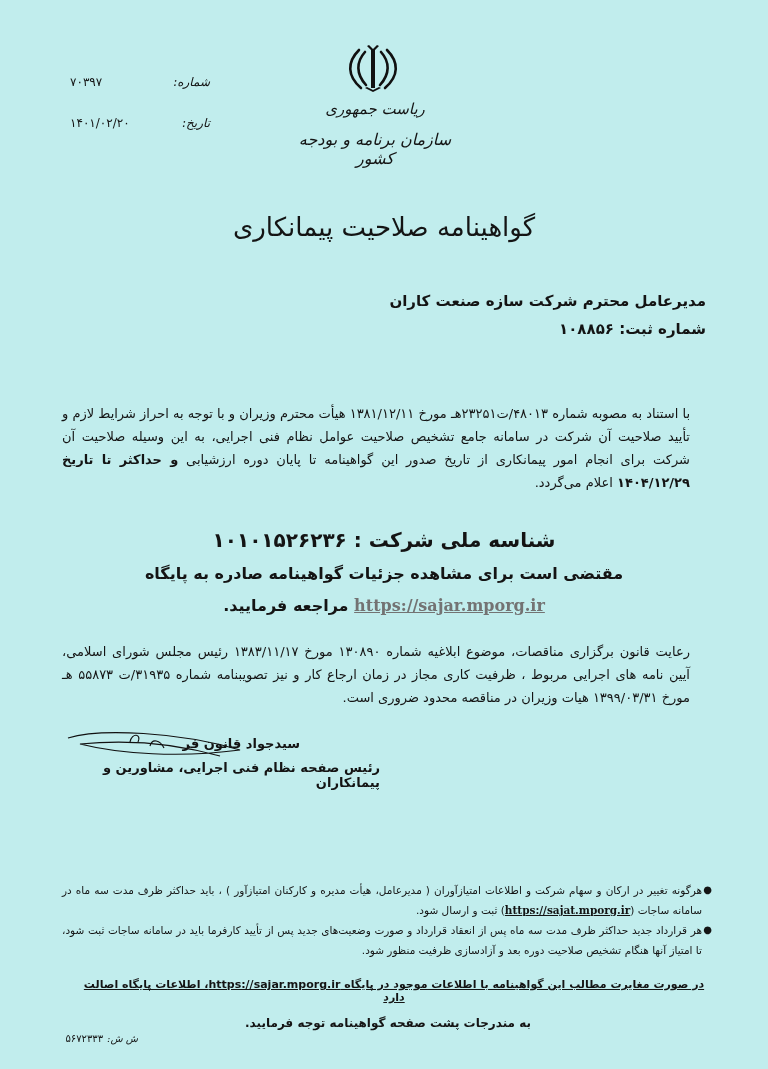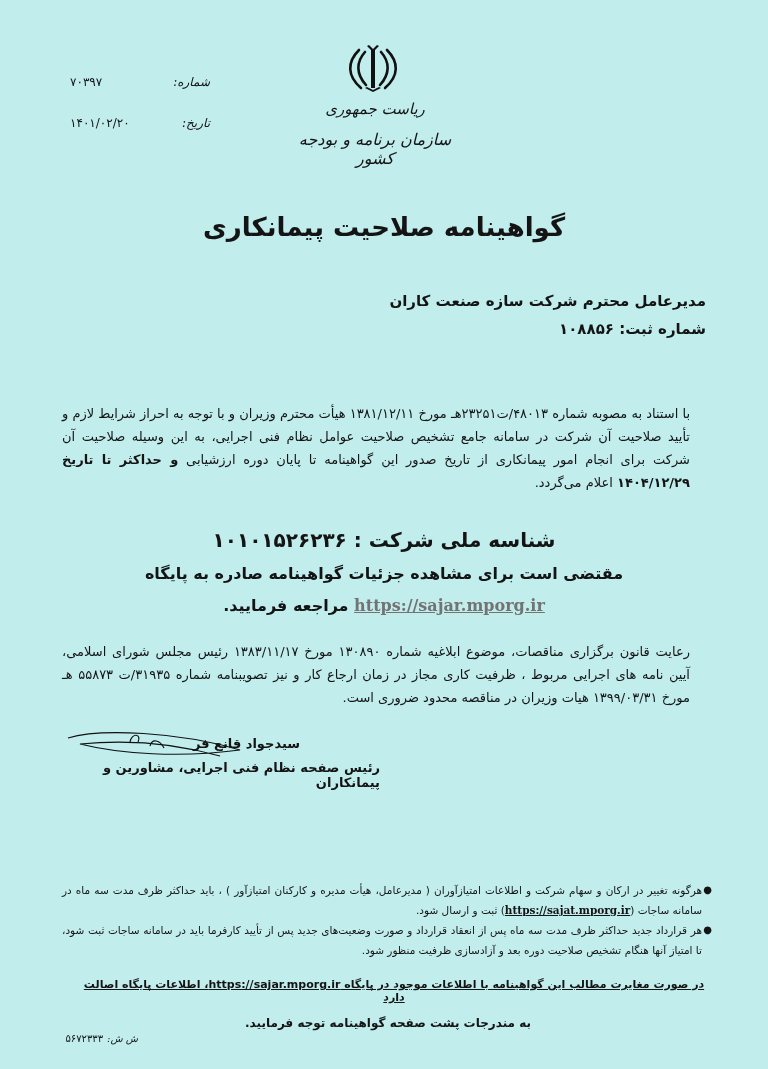--- a/index.html
+++ b/index.html
@@ -39,21 +39,21 @@
     font-size: 12px;
   }
   .meta-label {
     font-family: "DejaVu Serif", serif; font-style: italic; font-size: 12px;
   }
   .meta-value { direction: ltr; font-size: 12px; letter-spacing: 0.5px; }
 
   
   .title {
     left: 100px; top: 212px; width: 568px; text-align: center;
-    font-size: 26px; font-weight: bold;
+    font-size: 26px; font-weight: normal;
   }
 
   
   .addressee {
     right: 62px; top: 287px; width: 400px;
     font-size: 15px; font-weight: bold; line-height: 28px;
   }
 
   
   .para {
@@ -168,21 +168,21 @@
 </div>
 
 <div class="abs para para2">رعایت قانون برگزاری مناقصات، موضوع ابلاغیه شماره ۱۳۰۸۹۰ مورخ ۱۳۸۳/۱۱/۱۷ رئیس مجلس شورای اسلامی، آیین نامه های اجرایی مربوط ، ظرفیت کاری مجاز در زمان ارجاع کار و نیز تصویبنامه شماره ۳۱۹۳۵/ت ۵۵۸۷۳ هـ مورخ ۱۳۹۹/۰۳/۳۱ هیات وزیران در مناقصه محدود ضروری است.</div>
 
 <div class="abs signature-scribble">
   <svg width="220" height="40" viewBox="0 0 220 40">
     <path d="M8 10 C40 0 120 4 180 22 C120 30 60 26 20 16 C60 12 110 14 160 28" fill="none" stroke="#111" stroke-width="1.2"></path>
     <path d="M70 14 C72 4 82 6 78 14 M90 18 C92 10 100 12 104 20" fill="none" stroke="#111" stroke-width="1.2"></path>
   </svg>
 </div>
-<div class="abs signature-name">سیدجواد قانع فر</div>
+<div class="abs signature-name">سیدجواد قانون فر</div>
 <div class="abs signature-title">رئیس صفحه نظام فنی اجرایی، مشاورین و پیمانکاران</div>
 
 <div class="abs notes">
   <div class="note-item">
     <span class="bullet">●</span>
     <span>هرگونه تغییر در ارکان و سهام شرکت و اطلاعات امتیازآوران ( مدیرعامل، هیأت مدیره و کارکنان امتیازآور ) ، باید حداکثر ظرف مدت سه ماه در سامانه ساجات (</span><span class="note-link">https://sajat.mporg.ir</span><span>) ثبت و ارسال شود.</span>
   </div>
   <div class="note-item">
     <span class="bullet">●</span>
     <span>هر قرارداد جدید حداکثر ظرف مدت سه ماه پس از انعقاد قرارداد و صورت وضعیت‌های جدید پس از تأیید کارفرما باید در سامانه ساجات ثبت شود، تا امتیاز آنها هنگام تشخیص صلاحیت دوره بعد و آزادسازی ظرفیت منظور شود.</span>

